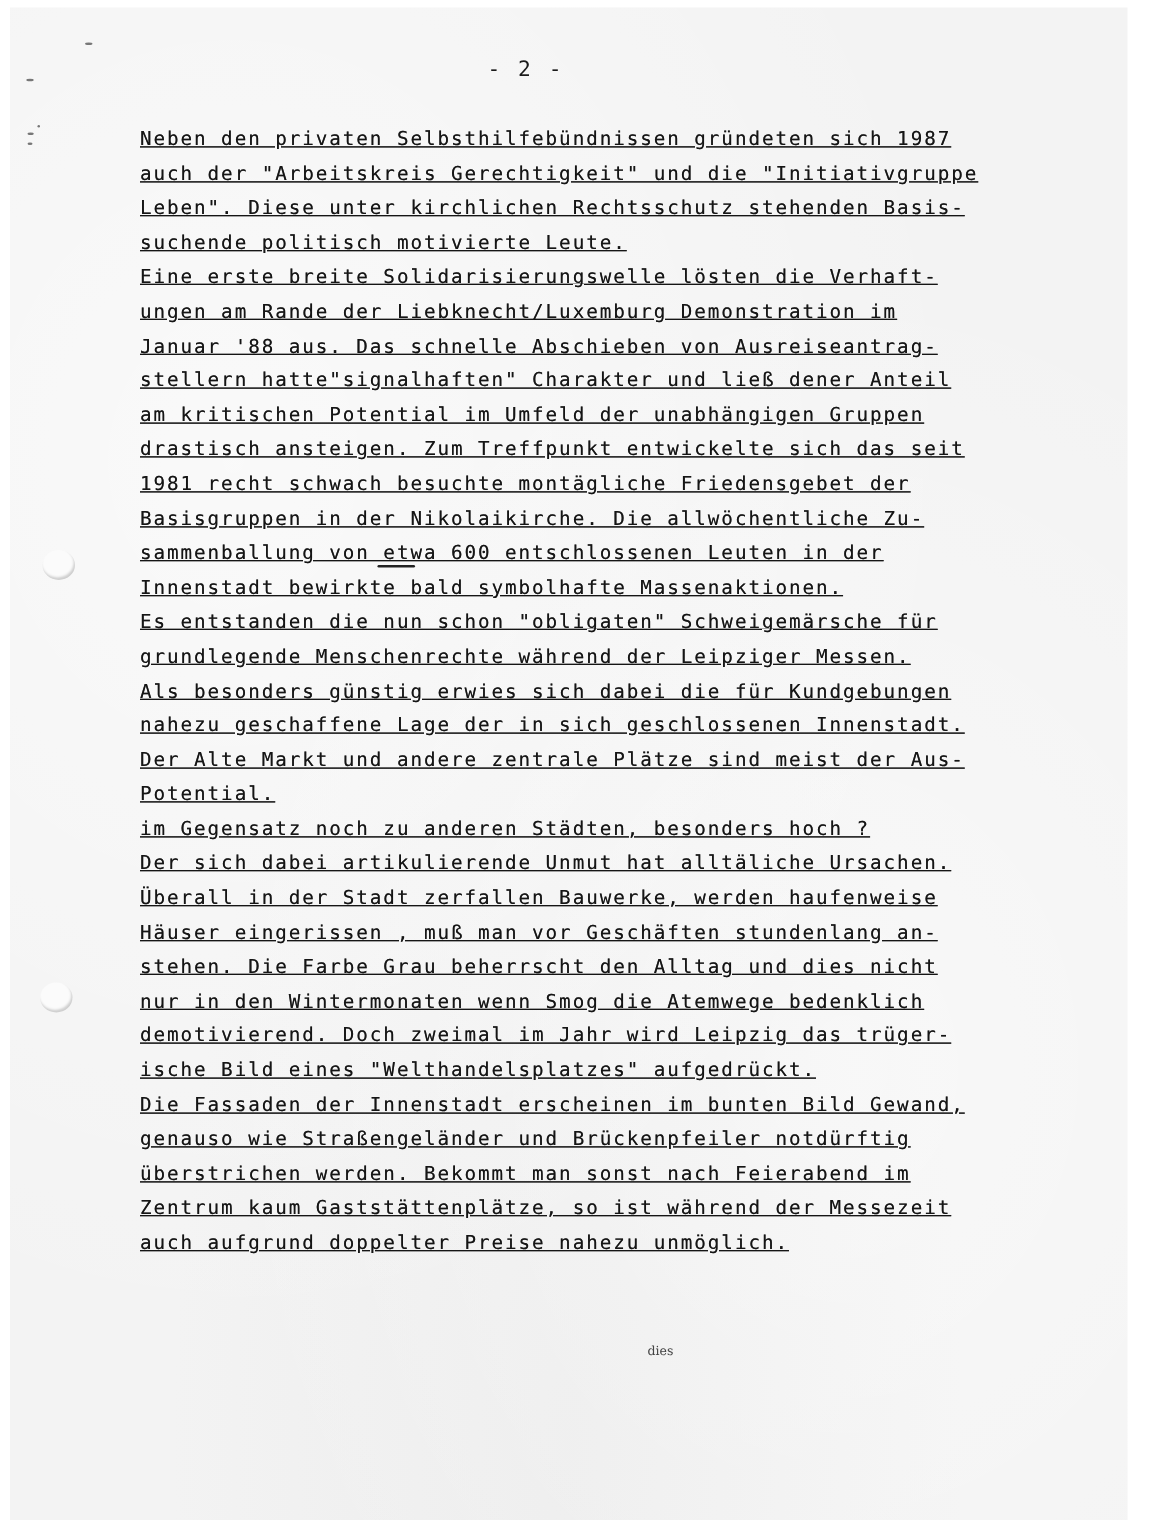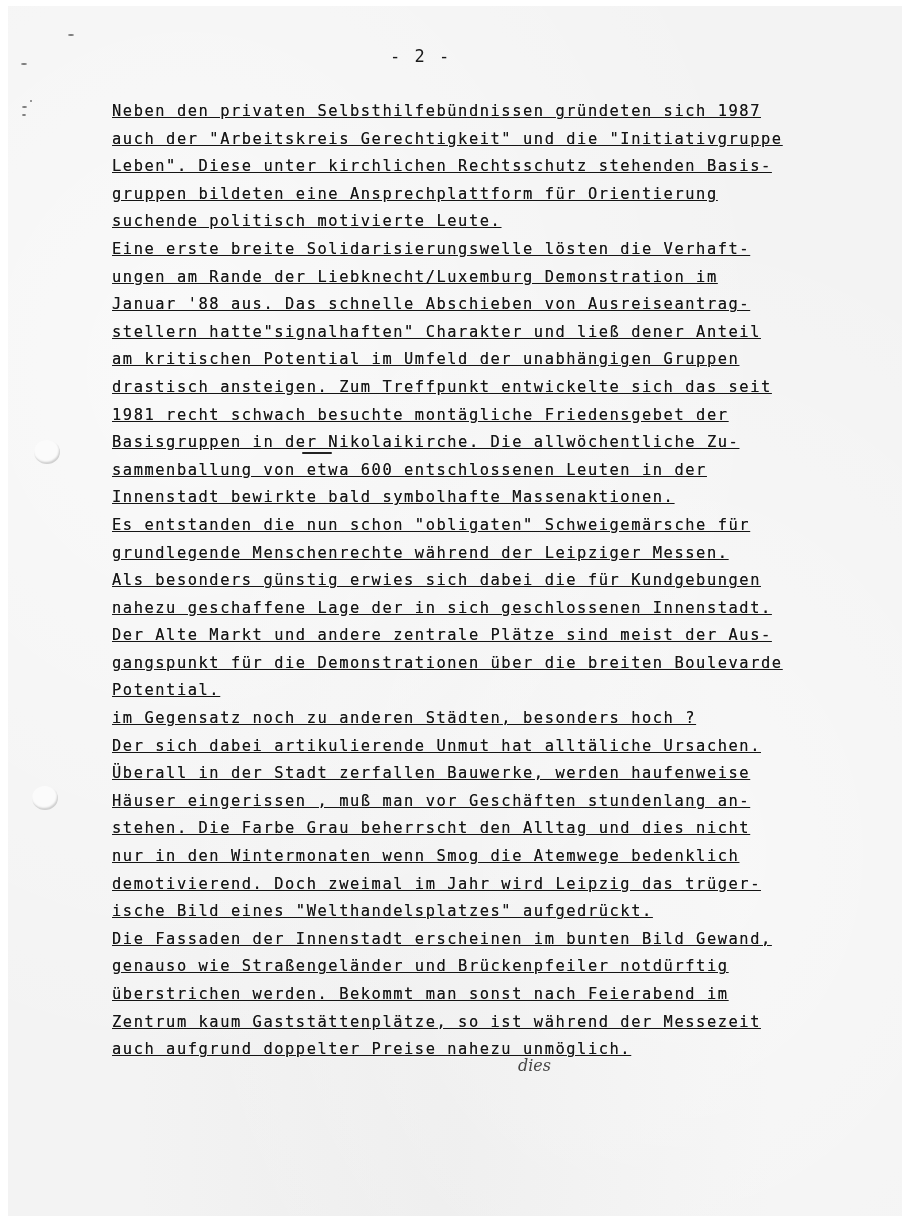--- a/index.html
+++ b/index.html
@@ -62,24 +62,24 @@
     .hole-1 { left: 26px; top: 434px; }
     .hole-2 { left: 24px; top: 780px; }
     .speck {
       position: absolute;
       background: #777;
       border-radius: 50%;
     }
     .annotation {
       position: absolute;
       font-family: "DejaVu Serif", serif;
-      font-style: italic;
-      font-size: 16px;
+      font-size: 10px;
       color: #444;
       white-space: pre;
+      margin-top: 20px;
     }
     .overline-mark {
       position: absolute;
       height: 1.5px;
       background: #222;
       border-radius: 1px;
     }
   </style>
 </head>
 <body>
@@ -94,38 +94,36 @@
   <div class="speck" style="left:14px;top:100px;width:5px;height:2px;"></div>
   <div class="speck" style="left:22px;top:94px;width:2px;height:2px;"></div>
   <div class="speck" style="left:14px;top:108px;width:4px;height:2px;"></div>
 
   <div class="page-number">- 2 -</div>
 
   <div class="body-text">
     <div class="line">Neben den privaten Selbsthilfebündnissen gründeten sich 1987</div>
     <div class="line">auch der "Arbeitskreis Gerechtigkeit" und die "Initiativgruppe</div>
     <div class="line">Leben". Diese unter kirchlichen Rechtsschutz stehenden Basis-</div>
-    <div class="line">gruppen bildeten eine Ansprechplattform für Orientierung</div>
     <div class="line">suchende politisch motivierte Leute.</div>
     <div class="line">Eine erste breite Solidarisierungswelle lösten die Verhaft-</div>
     <div class="line">ungen am Rande der Liebknecht/Luxemburg Demonstration im</div>
     <div class="line">Januar '88 aus. Das schnelle Abschieben von Ausreiseantrag-</div>
     <div class="line">stellern hatte"signalhaften" Charakter und ließ dener Anteil</div>
     <div class="line">am kritischen Potential im Umfeld der unabhängigen Gruppen</div>
     <div class="line">drastisch ansteigen. Zum Treffpunkt entwickelte sich das seit</div>
     <div class="line">1981 recht schwach besuchte montägliche Friedensgebet der</div>
     <div class="line">Basisgruppen in der Nikolaikirche. Die allwöchentliche Zu-</div>
     <div class="line">sammenballung von etwa 600 entschlossenen Leuten in der</div>
     <div class="line">Innenstadt bewirkte bald symbolhafte Massenaktionen.</div>
     <div class="line">Es entstanden die nun schon "obligaten" Schweigemärsche für</div>
     <div class="line">grundlegende Menschenrechte während der Leipziger Messen.</div>
     <div class="line">Als besonders günstig erwies sich dabei die für Kundgebungen</div>
     <div class="line">nahezu geschaffene Lage der in sich geschlossenen Innenstadt.</div>
     <div class="line">Der Alte Markt und andere zentrale Plätze sind meist der Aus-</div>
-    <div class="line">gangspunkt für die Demonstrationen über die breiten Boulevarde</div>
     <div class="line">Potential.</div>
     <div class="line">im Gegensatz noch zu anderen Städten, besonders hoch ?</div>
     <div class="line">Der sich dabei artikulierende Unmut hat alltäliche Ursachen.</div>
     <div class="line">Überall in der Stadt zerfallen Bauwerke, werden haufenweise</div>
     <div class="line">Häuser eingerissen , muß man vor Geschäften stundenlang an-</div>
     <div class="line">stehen. Die Farbe Grau beherrscht den Alltag und dies nicht</div>
     <div class="line">nur in den Wintermonaten wenn Smog die Atemwege bedenklich</div>
     <div class="line">demotivierend. Doch zweimal im Jahr wird Leipzig das trüger-</div>
     <div class="line">ische Bild eines "Welthandelsplatzes" aufgedrückt.</div>
     <div class="line">Die Fassaden der Innenstadt erscheinen im bunten Bild Gewand,</div>

